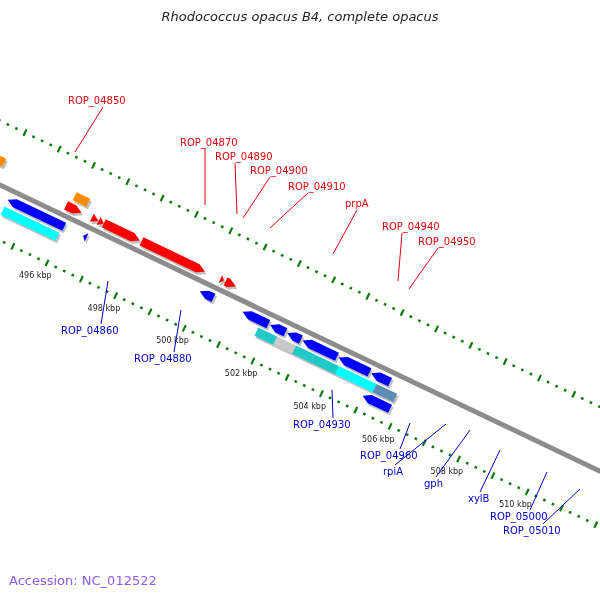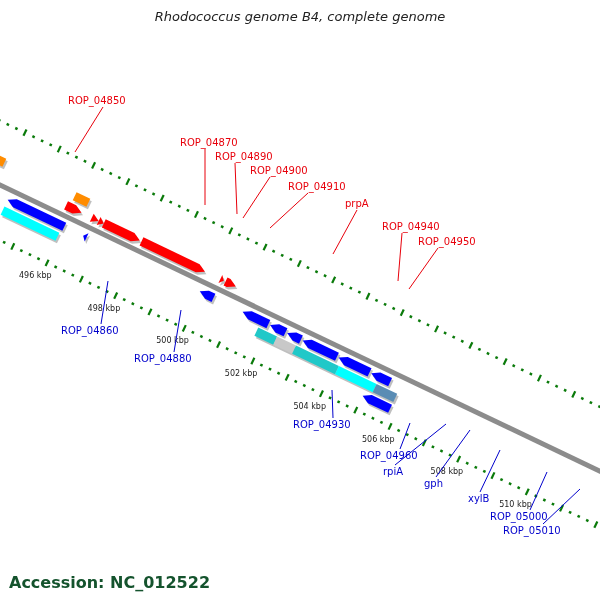--- a/index.html
+++ b/index.html
@@ -1,30 +1,30 @@
 <!DOCTYPE html>
 <html><head>
 <meta charset="utf-8">
 <style>
   html, body { margin:0; padding:0; background:#ffffff; }
   #root { position:relative; width:600px; height:600px; overflow:hidden; background:#fff; }
   .title { position:absolute; top:9px; left:0; width:600px; text-align:center;
            font-family:"DejaVu Sans", sans-serif; font-style:italic; font-size:13px; color:#222; }
-  .footer { position:absolute; top:573px; font-family:"DejaVu Sans", sans-serif; font-size:16px; color:#14532d;font-weight:bold; }
+  .footer { position:absolute; top:573px; font-family:"DejaVu Sans", sans-serif; font-size:13px; color:#8b5cf6; }
   #footer-left { left:9px; }
   #footer-right { right:10px; }
   svg { position:absolute; left:0; top:0; }
   .lbl { font-family:"DejaVu Sans", sans-serif; font-size:10px; }
   .tick-lbl { font-family:"DejaVu Sans", sans-serif; font-size:8px; fill:#222; }
 </style>
 </head>
 <body>
 
 <div id="root">
-  <div class="title">Rhodococcus genome B4, complete genome</div>
+  <div class="title">Rhodococcus opacus B4, complete opacus</div>
 
   <svg id="map" width="600" height="600">
     <g id="rot">
         <polygon points="-67.52020386856867,150.02469343169494 687.0410938479148,509.9319703634297 684.8885383638734,514.444896785179 -69.67275935261014,154.53761985344423" fill="#8c8c8c"></polygon>
         <line x1="-60.23781952734528" y1="90.62326770548272" x2="-61.314097269366016" y2="92.87973091635737" stroke="#0a7a0a" stroke-width="2.6" stroke-linecap="butt"></line>
         <line x1="-51.6632593260216" y1="94.71312312516154" x2="-52.73953706804234" y2="96.9695863360362" stroke="#0a7a0a" stroke-width="2.6" stroke-linecap="butt"></line>
         <line x1="-42.12004915687926" y1="96.77216165505315" x2="-45.133626834537324" y2="103.09025864550219" stroke="#0a7a0a" stroke-width="2.2" stroke-linecap="butt"></line>
         <line x1="-34.51413892337425" y1="102.89283396451914" x2="-35.59041666539498" y2="105.1492971753938" stroke="#0a7a0a" stroke-width="2.6" stroke-linecap="butt"></line>
         <line x1="-25.939578722050577" y1="106.98268938419794" x2="-27.015856464071312" y2="109.2391525950726" stroke="#0a7a0a" stroke-width="2.6" stroke-linecap="butt"></line>
         <line x1="-17.3650185207269" y1="111.07254480387674" x2="-18.441296262747635" y2="113.3290080147514" stroke="#0a7a0a" stroke-width="2.6" stroke-linecap="butt"></line>

